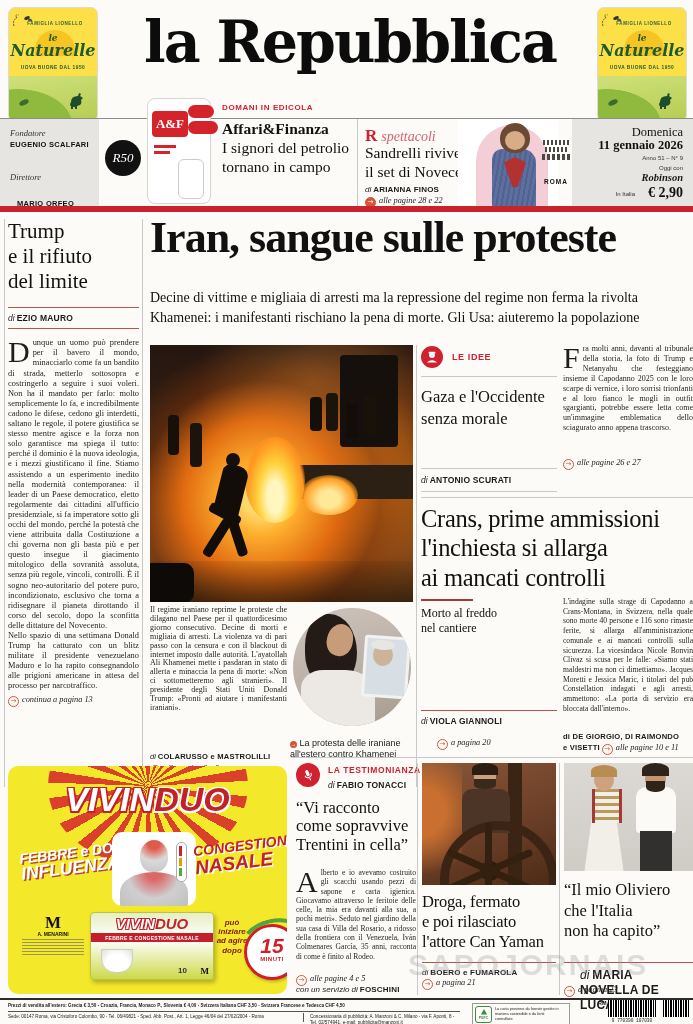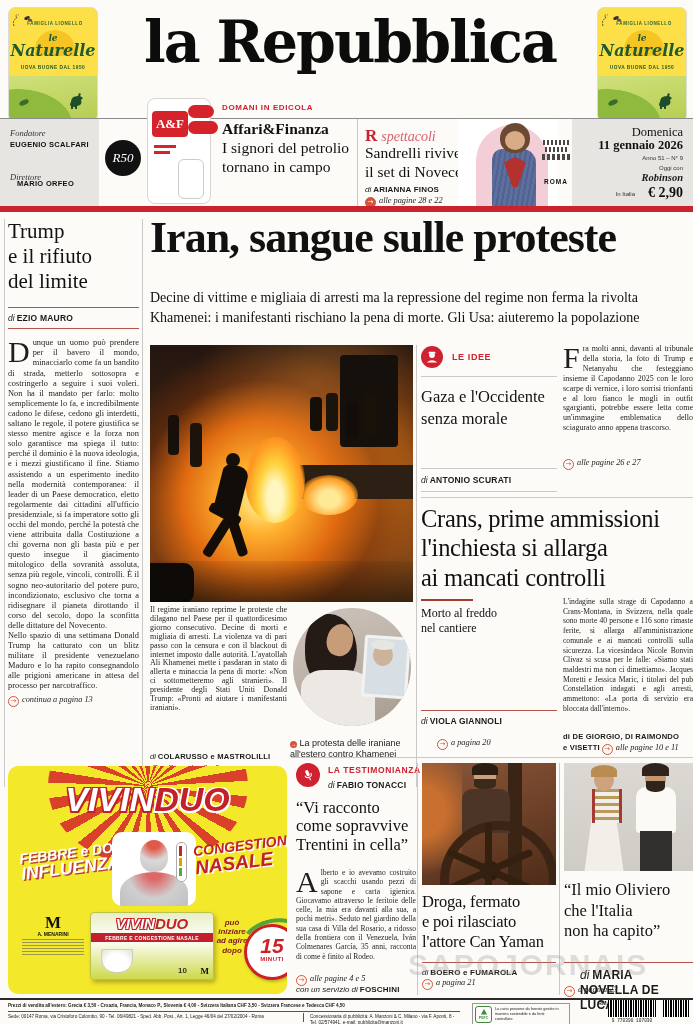--- a/index.html
+++ b/index.html
@@ -84,21 +84,21 @@
   </div>
 
   <div class="abs masthead" style="left:135px;top:8px;width:430px;">la Repubblica</div>
 
   <div class="abs" style="left:0;top:118px;width:693px;height:1px;background:#8c8c8c;"></div>
 
   <div class="abs graybox" style="left:0;top:119px;width:99px;height:87px;padding:0;">
     <div class="abs tinylabel" style="left:10px;top:9px;">Fondatore</div>
     <div class="abs tinyname" style="left:10px;top:21px;">EUGENIO SCALFARI</div>
     <div class="abs tinylabel" style="left:10px;top:53px;">Direttore</div>
-    <div class="abs tinyname" style="left:10px;top:60px;padding-left:7px;">MARIO ORFEO</div>
+    <div class="abs tinyname" style="left:10px;top:80px;padding-left:7px;">MARIO ORFEO</div>
   </div>
 
   <div class="abs" style="left:105px;top:140px;width:36px;height:36px;border-radius:50%;background:#111;color:#fff;
        display:flex;align-items:center;justify-content:center;font-family:'Liberation Serif',serif;font-size:13px;font-style:italic;">R50</div>
 
   <div class="abs" style="left:147px;top:98px;width:62px;height:104px;background:#fff;border:1.5px solid #d8d6d2;border-radius:8px;">
     <div class="abs" style="left:40px;top:6px;width:26px;height:13px;background:#d5232b;border-radius:7px;"></div>
     <div class="abs" style="left:40px;top:22px;width:30px;height:13px;background:#d5232b;border-radius:7px;"></div>
     <div class="abs" style="left:4px;top:12px;width:36px;height:26px;background:#d5232b;border-radius:4px;color:#fff;
          font-family:'Liberation Serif',serif;font-weight:700;font-size:13px;display:flex;align-items:center;justify-content:center;">A&amp;F</div>

